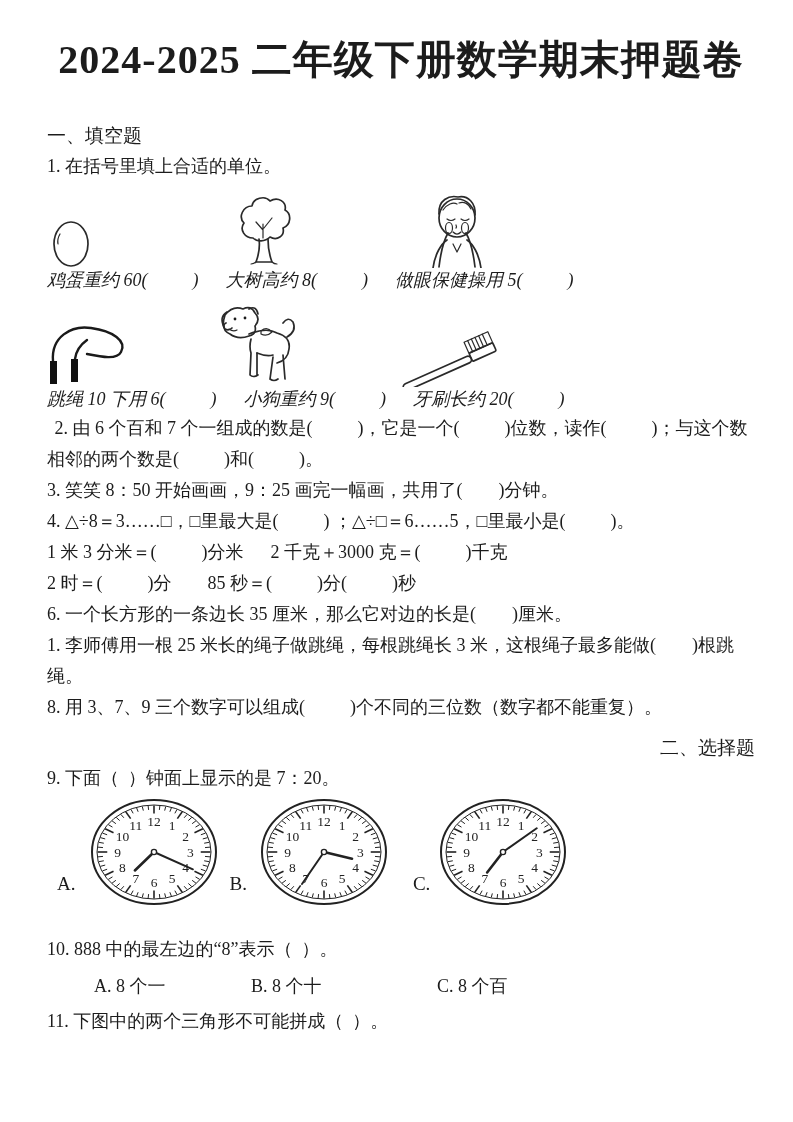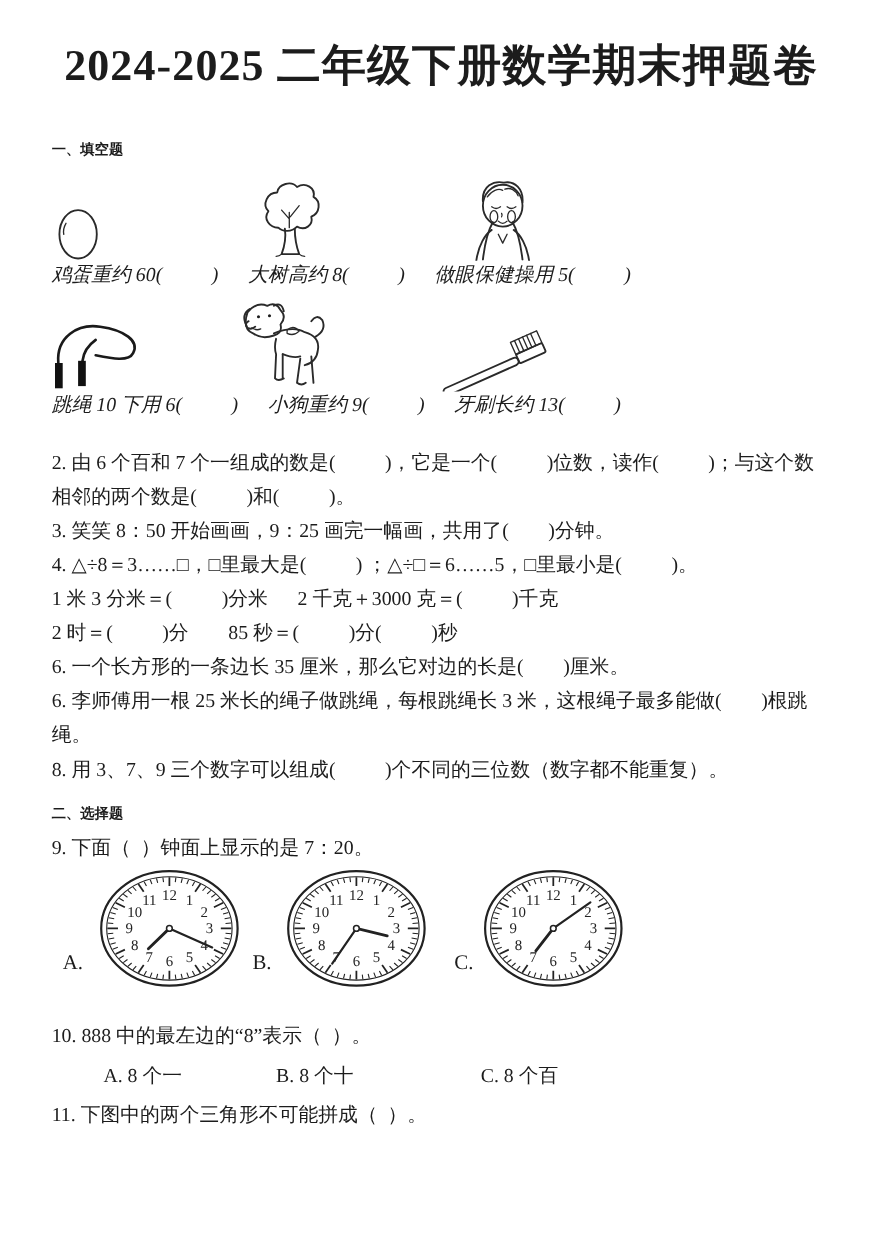--- a/index.html
+++ b/index.html
@@ -16,22 +16,22 @@
   }
   .title{
     text-align:center;
     font-weight:bold;
     font-size:40px;
     line-height:1.32;
     letter-spacing:1px;
   }
   .sec-head{
     font-family:"Liberation Sans","DejaVu Sans",sans-serif;
-    font-weight:bold;
-    font-size:13px;
+    font-weight:normal;
+    font-size:19px;
     line-height:30px;
     margin-top:34px;
   }
   .line{white-space:pre-wrap;line-height:31px;}
   .caption{line-height:25px;font-style:italic;}
   .img-row{display:flex;align-items:flex-end;}
   .img-row svg{flex:0 0 auto;}
   .row1{margin-top:6px;height:80px;}
   .row2{margin-top:8px;height:86px;}
   .stroke{fill:none;stroke:#2a2a2a;stroke-width:1.7;stroke-linecap:round;stroke-linejoin:round;}
@@ -47,20 +47,21 @@
 <body>
 
 <div class="page">
 
   <div class="title">
     <div>2024-2025 二年级下册数学期末押题卷</div>
   </div>
 
   <div class="sec-head">一、填空题</div>
 
+  <div class="line">1. 在括号里填上合适的单位。</div>
 
   <div class="img-row row1">
 
     <svg width="40" height="52" viewBox="0 0 40 52" style="margin-left:4px;">
       <ellipse class="stroke" cx="20" cy="28" rx="17" ry="22"></ellipse>
       <path class="thin" d="M9,18 Q6,23 7,28"></path>
     </svg>
 
     <svg width="56" height="74" viewBox="0 0 56 74" style="margin-left:146px;">
       <path class="stroke" d="M16,44 C8,44 2,36 7,29 C1,23 6,12 15,12 C16,4 28,1 33,7 C41,2 50,8 48,16 C55,20 54,31 46,34 C48,42 40,47 33,43 C28,48 20,48 16,44 Z"></path>
@@ -113,33 +114,33 @@
     <svg width="106" height="72" viewBox="0 0 106 72" style="margin-left:96px;">
       <g transform="translate(2,8) rotate(-24 50 40)">
         <rect class="stroke" x="0" y="42" width="74" height="7" rx="3.5"></rect>
         <rect class="stroke" x="74" y="40" width="26" height="9" rx="1.5"></rect>
         <rect class="thin" x="74" y="28" width="26" height="12"></rect>
         <path class="thin" d="M78,28 L78,40 M82,28 L82,40 M86,28 L86,40 M90,28 L90,40 M94,28 L94,40"></path>
       </g>
     </svg>
   </div>
 
-  <div class="line caption">跳绳 10 下用 6(          )      小狗重约 9(          )      牙刷长约 13(          )</div>
-
-  <div class="line" style="margin-top:24px;">2. 由 6 个百和 7 个一组成的数是(          )，它是一个(          )位数，读作(          )；与这个数</div>
+  <div class="line caption">跳绳 10 下用 6(          )      小狗重约 9(          )      牙刷长约 20(          )</div>
+
+  <div class="line" style="margin-top:1px;text-align:center;">2. 由 6 个百和 7 个一组成的数是(          )，它是一个(          )位数，读作(          )；与这个数</div>
   <div class="line">相邻的两个数是(          )和(          )。</div>
   <div class="line">3. 笑笑 8：50 开始画画，9：25 画完一幅画，共用了(        )分钟。</div>
   <div class="line">4. △÷8＝3……□，□里最大是(          ) ；△÷□＝6……5，□里最小是(          )。</div>
   <div class="line">1 米 3 分米＝(          )分米      2 千克＋3000 克＝(          )千克</div>
   <div class="line">2 时＝(          )分        85 秒＝(          )分(          )秒</div>
   <div class="line">6. 一个长方形的一条边长 35 厘米，那么它对边的长是(        )厘米。</div>
-  <div class="line">6. 李师傅用一根 25 米长的绳子做跳绳，每根跳绳长 3 米，这根绳子最多能做(        )根跳绳。</div>
+  <div class="line">1. 李师傅用一根 25 米长的绳子做跳绳，每根跳绳长 3 米，这根绳子最多能做(        )根跳绳。</div>
   <div class="line">8. 用 3、7、9 三个数字可以组成(          )个不同的三位数（数字都不能重复）。</div>
 
-  <div class="sec-head" style="margin-top:10px;">二、选择题</div>
+  <div class="sec-head" style="margin-top:10px;text-align:right;">二、选择题</div>
 
   <div class="line">9. 下面（  ）钟面上显示的是 7：20。</div>
 
   <div class="clock-row">
     <span class="clock-letter" style="margin-left:10px;">A.</span>
     <svg width="130" height="112" viewBox="0 0 130 112" style="margin-left:14px;">
         <ellipse cx="65" cy="56" rx="62" ry="52" fill="none" stroke="#222" stroke-width="2"></ellipse>
         <ellipse cx="65" cy="56" rx="57" ry="47" fill="none" stroke="#222" stroke-width="1"></ellipse>
         <line x1="65" y1="17.46" x2="65" y2="9.469999999999999" stroke="#222" stroke-width="1.6"></line>
         <line x1="70.36231016563062" y1="13.931723825922035" x2="70.89854118219368" y2="9.724896208514245" stroke="#222" stroke-width="1"></line>

